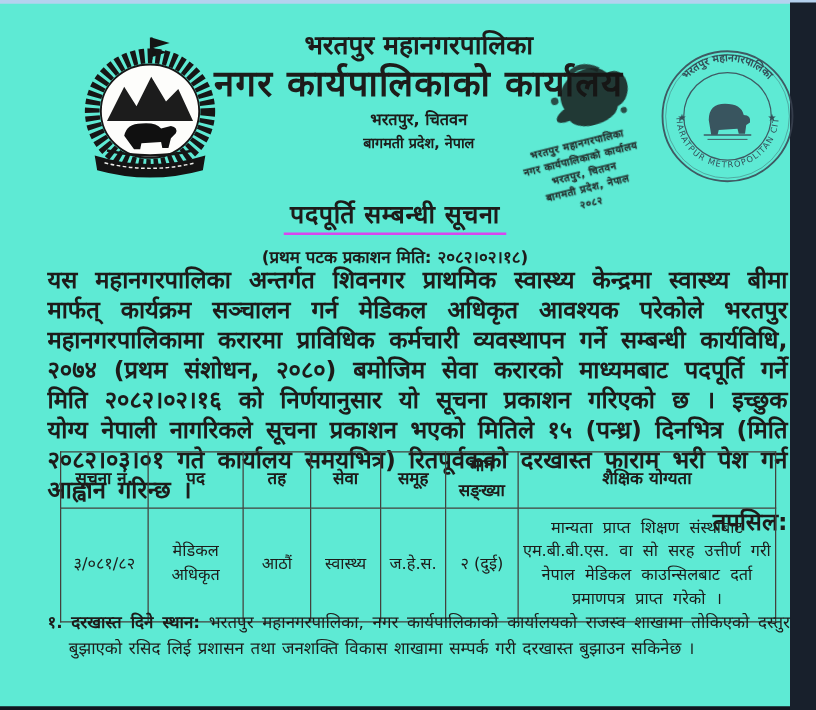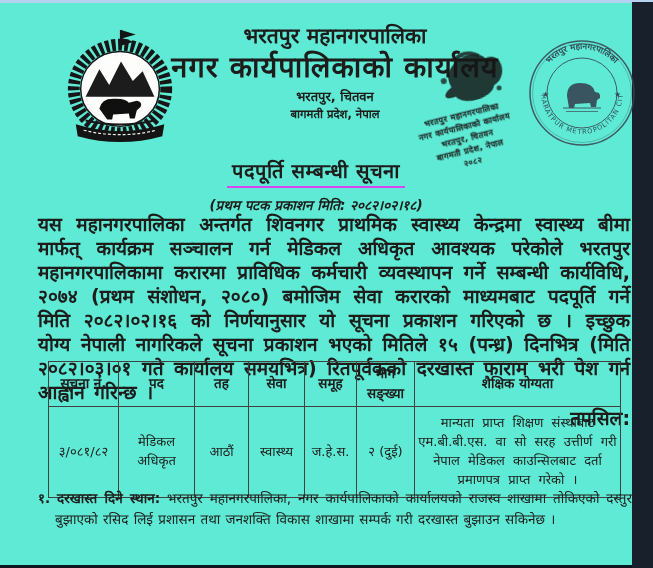--- a/index.html
+++ b/index.html
@@ -36,21 +36,21 @@
     letter-spacing:.5px;white-space:nowrap;text-shadow:0 0 1px rgba(20,20,20,.55);
     filter:blur(.2px);
   }
 
   
   .notice-head{position:absolute;top:157px;left:0;width:632px;text-align:center;}
   .notice-title{
     display:inline-block;font-size:20px;font-weight:bold;
     border-bottom:2px solid #d946ef;padding:0 5px 2px;letter-spacing:.5px;
   }
-  .notice-sub{font-size:13.5px;font-weight:bold;margin-top:8px;font-style:italic;}
+  .notice-sub{font-size:13.5px;font-weight:bold;margin-top:8px;}
 
   
   .body-text{
     position:absolute;top:212px;left:38px;width:592px;
     font-size:19px;line-height:24px;text-align:justify;word-spacing:3px;font-weight:bold;
   }
   .tapasil{margin-top:2px;text-align:right;word-spacing:0;}
 
   
   table.vacancy{

